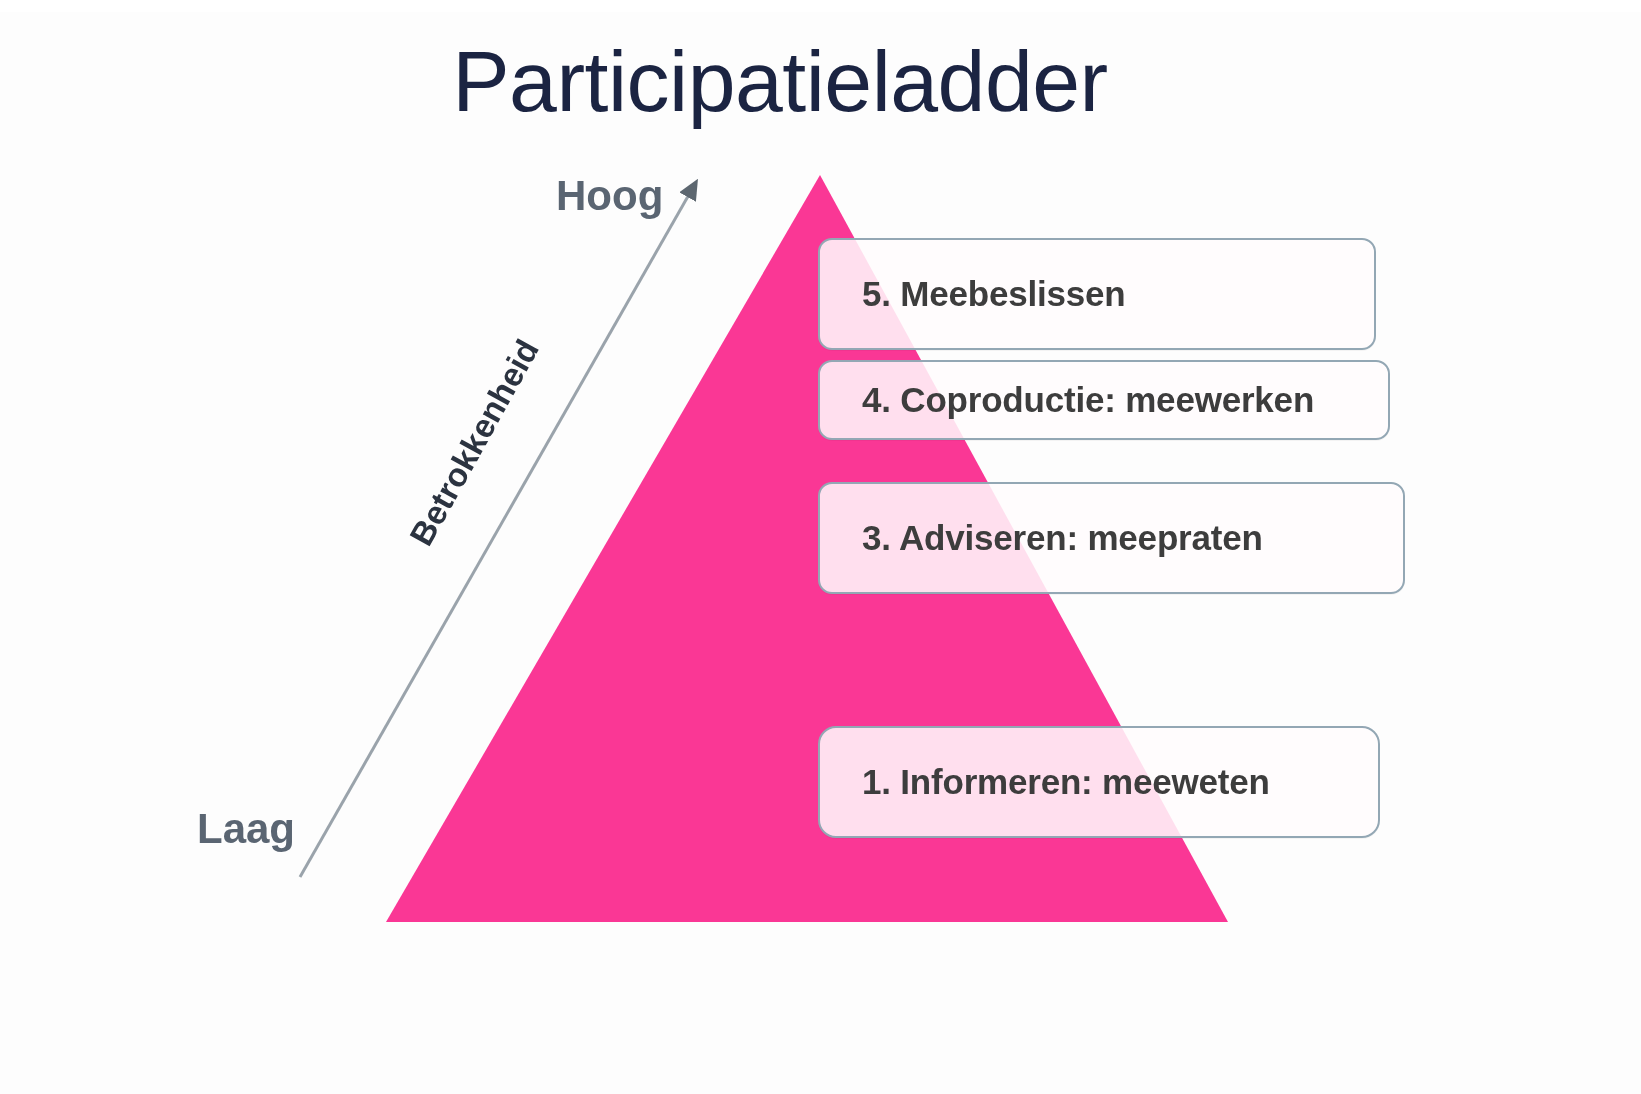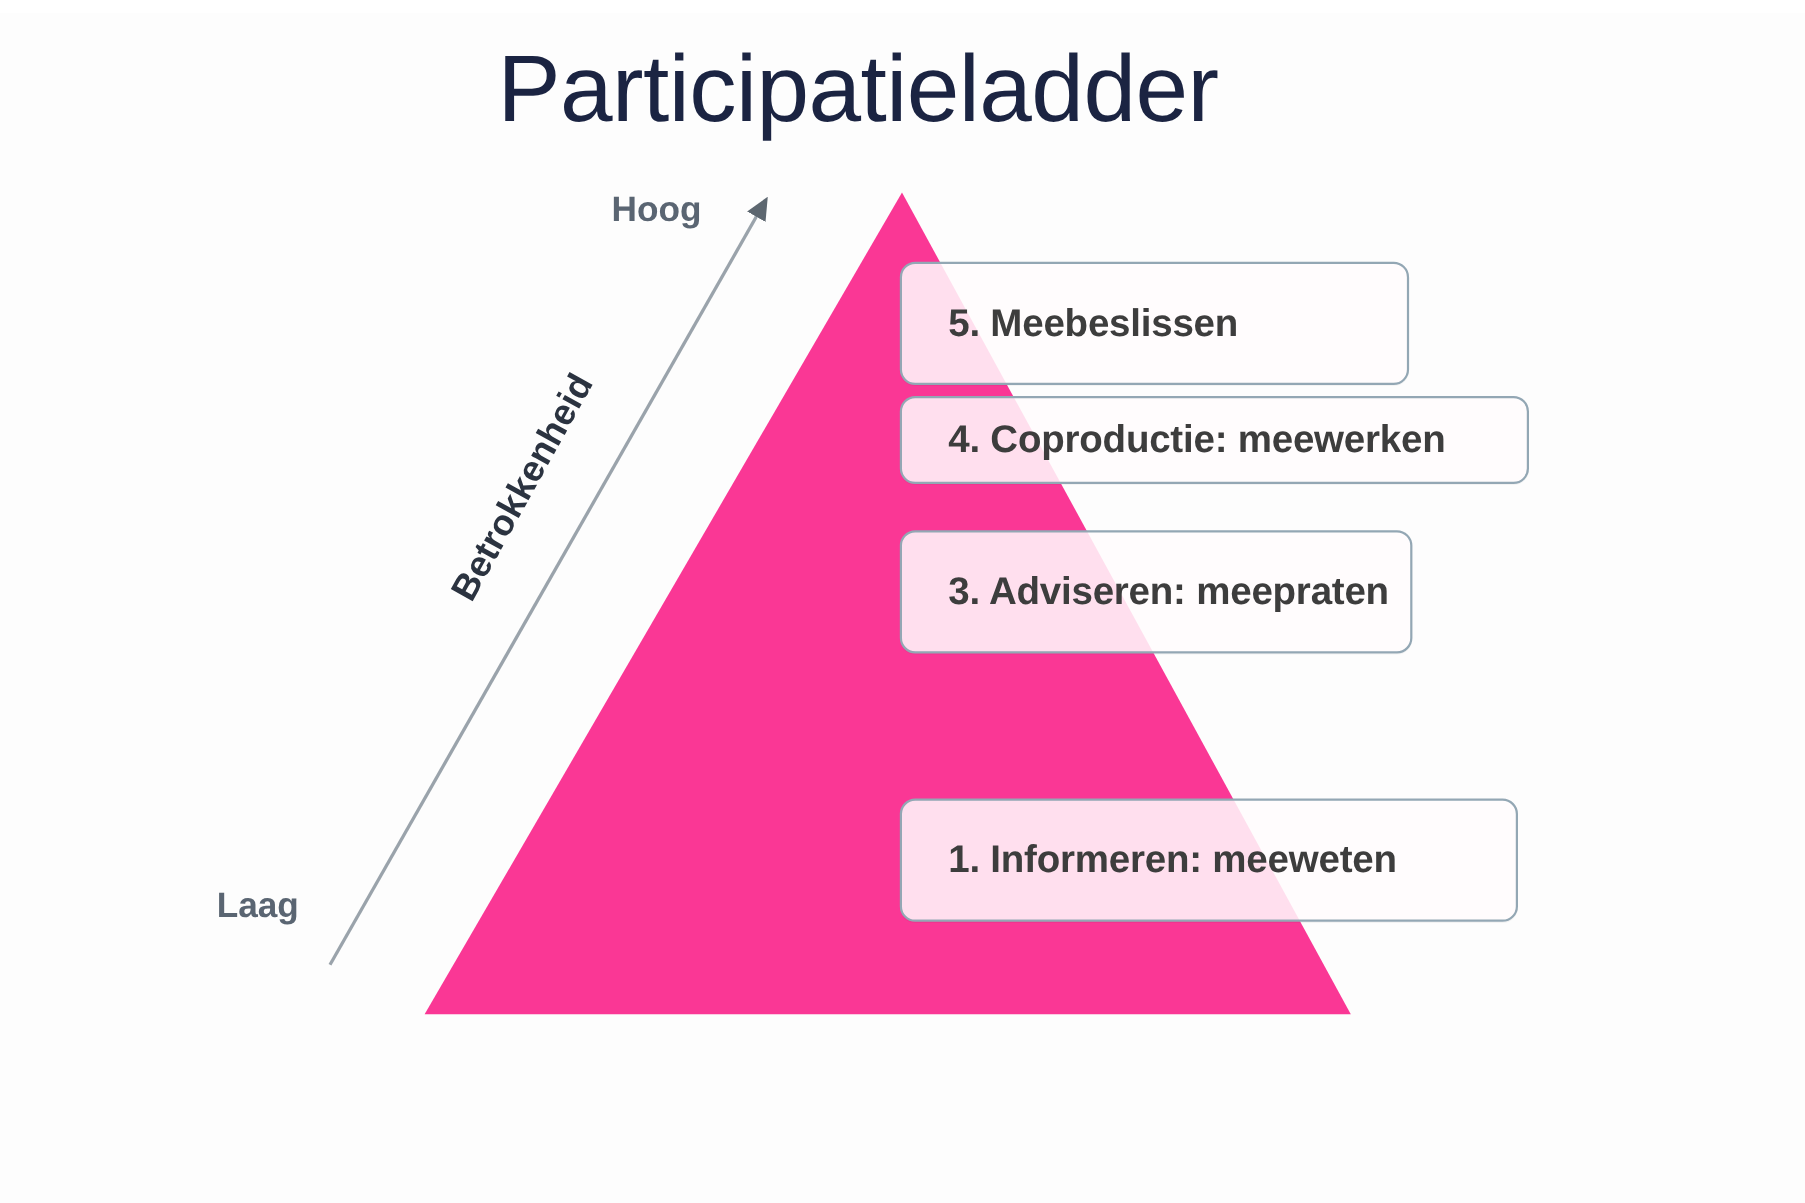--- a/index.html
+++ b/index.html
@@ -49,21 +49,21 @@
   #axis-layer {
     position: absolute;
     left: 0;
     top: 0;
     width: 1641px;
     height: 1094px;
   }
 
   .axis-end-label {
     position: absolute;
-    font-size: 32px;
+    font-size: 42px;
     font-weight: 700;
     color: #5a6572;
     white-space: nowrap;
     font-family: "Liberation Sans", sans-serif;
   }
   #label-hoog { left: 556px; top: 160px; }
   #label-laag { left: 197px; top: 793px; }
 
   #label-betrokkenheid {
     position: absolute;
@@ -92,25 +92,25 @@
   .step-label {
     padding-left: 42px;
     font-size: 35px;
     font-weight: 700;
     color: #3d3d3d;
     white-space: nowrap;
     letter-spacing: -0.2px;
     font-family: "Liberation Sans", sans-serif;
   }
 
-  #step-5 { left: 818px; top: 226px; width: 463px; height: 112px; }
+  #step-5 { left: 818px; top: 226px; width: 558px; height: 112px; }
   #step-4 { left: 818px; top: 348px; width: 572px; height: 80px; }
-  #step-3 { left: 818px; top: 470px; width: 466px; height: 112px; }
+  #step-3 { left: 818px; top: 470px; width: 587px; height: 112px; }
   #step-2 { left: 818px; top: 592px; width: 566px; height: 112px; }
-  #step-1 { left: 818px; top: 714px; width: 562px; height: 112px; }
+  #step-1 { left: 818px; top: 714px; width: 562px; height: 112px; border-radius: 18px; }
 </style>
 </head>
 <body>
 
 <div id="stage">
 
   <div id="title">Participatieladder</div>
 
   <svg id="pyramid-layer" viewBox="0 0 1641 1094" preserveAspectRatio="none" aria-hidden="true">
     <polygon points="820,163 1228,910 386,910" fill="#fa3795"></polygon>

